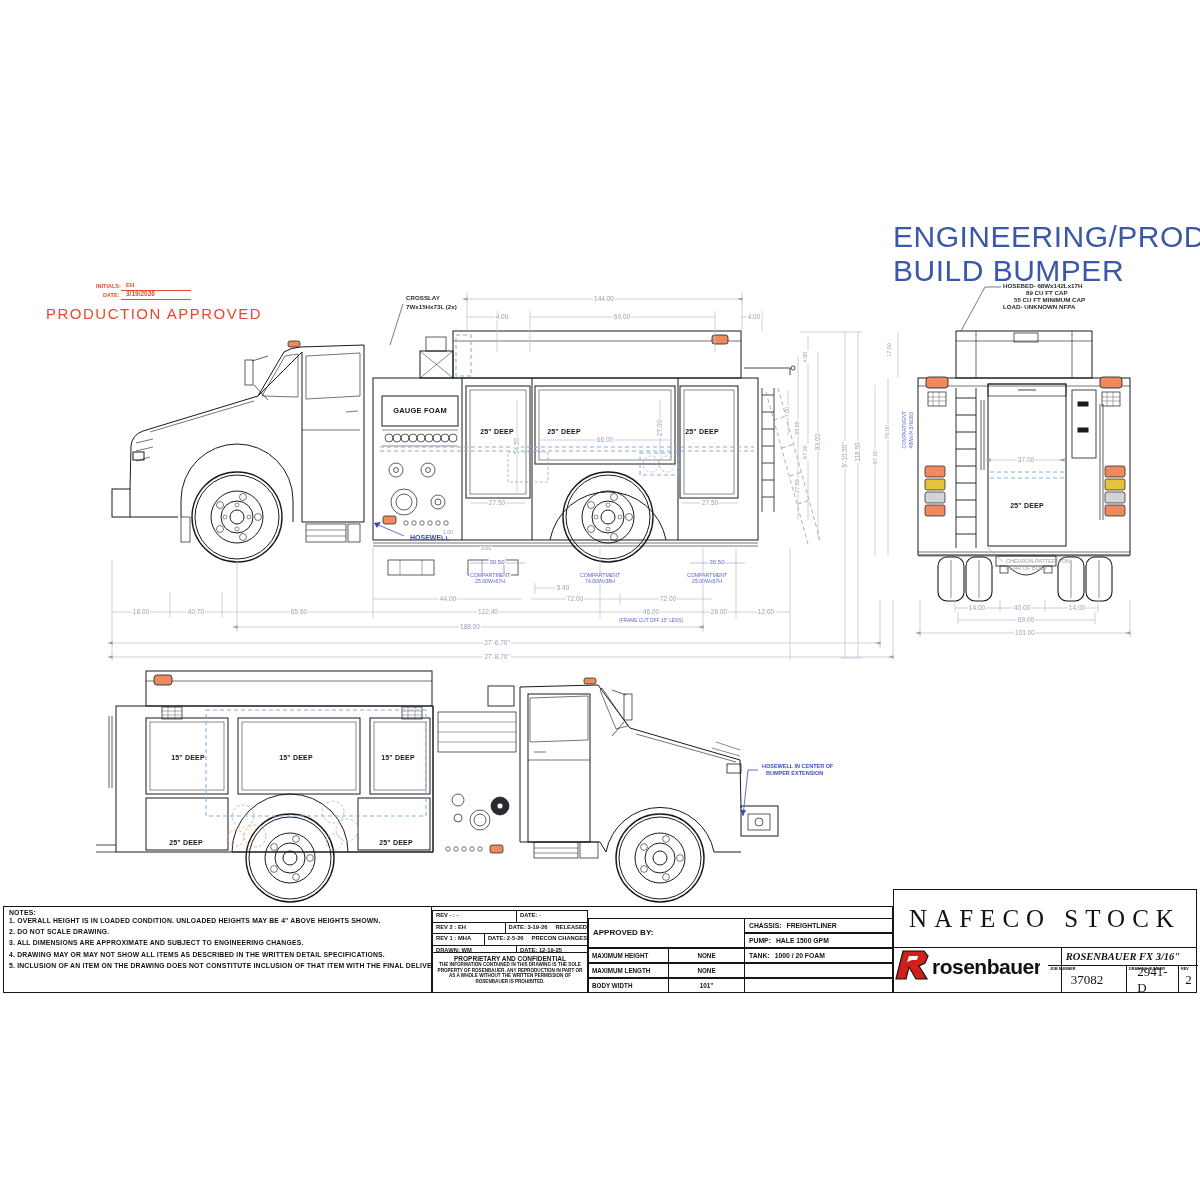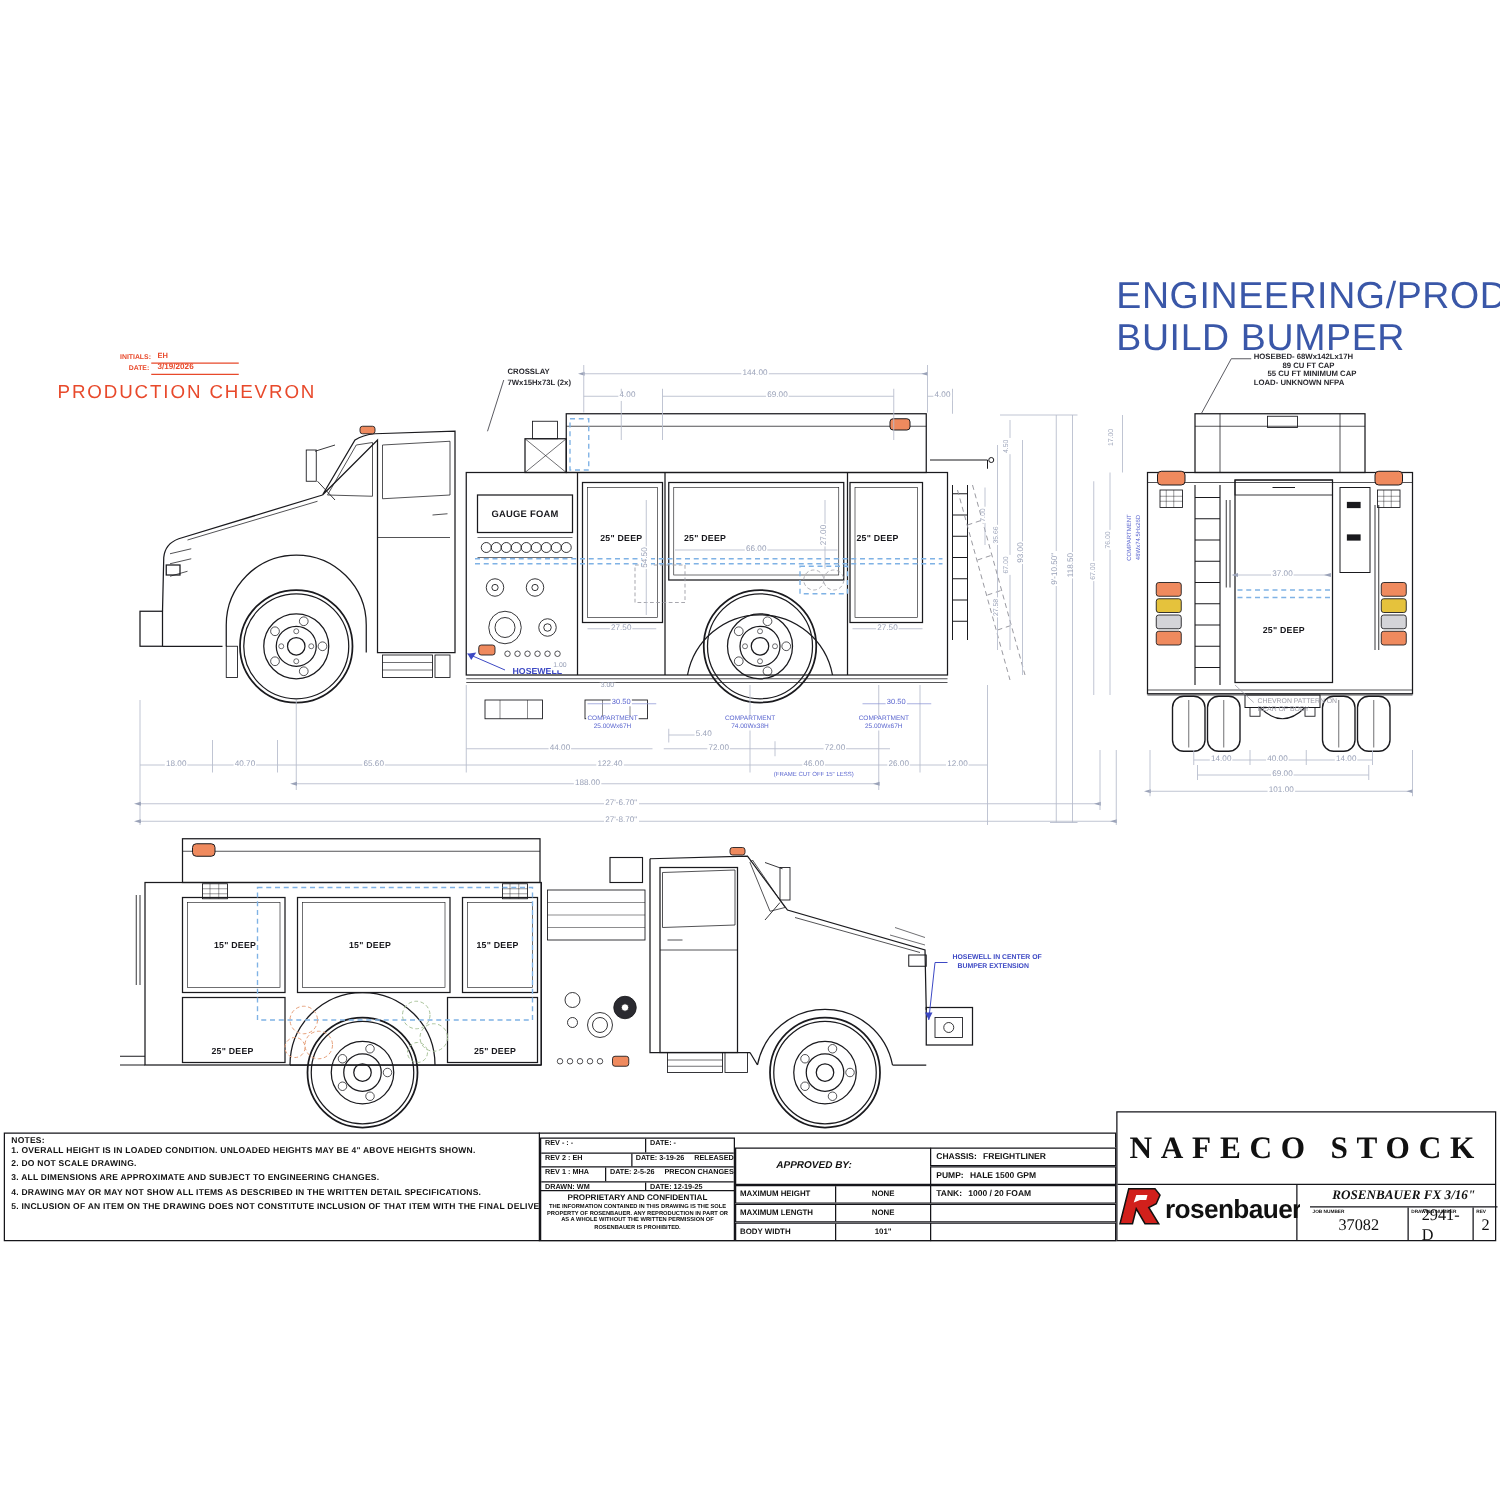--- a/index.html
+++ b/index.html
@@ -378,21 +378,21 @@
     </g>
   </svg>
 
   <div>
     <span class="t stamp" style="left:96px;top:284px;font-size:5.5px;font-weight:700;">INITIALS:</span>
     <span class="t stamp" style="left:126px;top:282px;font-size:6px;font-weight:700;">EH</span>
     <div class="t" style="left:121px;top:290px;width:70px;border-bottom:1px solid #e8492b;"></div>
     <span class="t stamp" style="left:103px;top:293px;font-size:5.5px;font-weight:700;">DATE:</span>
     <span class="t stamp" style="left:126px;top:291px;font-size:6.5px;font-weight:700;">3/19/2026</span>
     <div class="t" style="left:121px;top:299px;width:70px;border-bottom:1px solid #e8492b;"></div>
-    <span class="t stamp" style="left:46px;top:306px;font-size:15px;letter-spacing:1.5px;">PRODUCTION  CHEVRON</span>
+    <span class="t stamp" style="left:46px;top:306px;font-size:15px;letter-spacing:1.5px;">PRODUCTION  APPROVED</span>
   </div>
 
   <div>
     <span class="t heading" style="left:893px;top:222px;">ENGINEERING/PROD</span>
     <span class="t heading" style="left:893px;top:256px;">BUILD BUMPER</span>
   </div>
 
   <div>
     <span class="t knote" style="left:1003px;top:283px;">HOSEBED- 68Wx142Lx17H</span>
     <span class="t knote" style="left:1026px;top:290px;">89 CU FT CAP</span>
@@ -523,21 +523,21 @@
         </span>
     </div>
   </div>
 
   <div class="box" style="left:432px;top:952px;width:156px;height:41px;padding:2px 4px;text-align:center;">
     <div style="font-size:6.5px;font-weight:700;color:#111;">PROPRIETARY AND CONFIDENTIAL</div>
     <div style="font-size:4.6px;font-weight:700;color:#111;line-height:1.25;">THE INFORMATION CONTAINED IN THIS DRAWING IS THE SOLE PROPERTY OF ROSENBAUER.  ANY REPRODUCTION IN PART OR AS A WHOLE WITHOUT THE WRITTEN PERMISSION OF ROSENBAUER IS PROHIBITED.</div>
   </div>
 
   <div class="box" style="left:588px;top:918px;width:157px;height:30px;padding:2px 4px;">
-    <span style="font-size:8px;font-weight:700;font-style:italic;color:#111;margin-left:28px;">APPROVED BY:</span>
+    <span style="font-size:8px;font-weight:700;color:#111;">APPROVED BY:</span>
   </div>
   <div class="box" style="left:588px;top:948px;width:157px;height:15px;display:flex;">
     <span style="width:80px;border-right:1px solid #15151a;font-size:6.3px;font-weight:700;color:#111;display:flex;align-items:center;padding-left:3px;box-sizing:border-box;">MAXIMUM HEIGHT</span>
     <span style="flex:1;font-size:6.3px;font-weight:700;color:#111;display:flex;align-items:center;justify-content:center;">NONE</span>
   </div>
   <div class="box" style="left:588px;top:963px;width:157px;height:15px;display:flex;">
     <span style="width:80px;border-right:1px solid #15151a;font-size:6.3px;font-weight:700;color:#111;display:flex;align-items:center;padding-left:3px;box-sizing:border-box;">MAXIMUM LENGTH</span>
     <span style="flex:1;font-size:6.3px;font-weight:700;color:#111;display:flex;align-items:center;justify-content:center;">NONE</span>
   </div>
   <div class="box" style="left:588px;top:978px;width:157px;height:15px;display:flex;">
@@ -554,24 +554,24 @@
     <span style="font-size:6.8px;font-weight:700;color:#111;">HALE 1500 GPM</span>
   </div>
   <div class="box" style="left:744px;top:948px;width:149px;height:15px;display:flex;align-items:center;gap:5px;padding-left:4px;">
     <span style="font-size:6.8px;font-weight:700;color:#111;">TANK:</span>
     <span style="font-size:6.8px;font-weight:700;color:#111;">1000 / 20 FOAM</span>
   </div>
   <div class="box" style="left:744px;top:963px;width:149px;height:15px;"></div>
   <div class="box" style="left:744px;top:978px;width:149px;height:15px;"></div>
 
   <div class="box" style="left:893px;top:889px;width:304px;height:104px;border-width:1.5px;">
-    <div style="position:absolute;left:0;top:0;width:100%;height:58px;border-bottom:1.5px solid #15151a;display:flex;align-items:center;justify-content:center;box-sizing:border-box;font-weight:bold;">
+    <div style="position:absolute;left:0;top:0;width:100%;height:58px;border-bottom:1.5px solid #15151a;display:flex;align-items:center;justify-content:center;box-sizing:border-box;">
       <span class="serif" style="font-size:25px;letter-spacing:7px;color:#111;">NAFECO  STOCK</span>
     </div>
-    <div style="position:absolute;left:0;top:58px;width:144px;height:44px;border-right:1.5px solid #15151a;display:flex;align-items:center;justify-content:center;box-sizing:border-box;">
+    <div style="position:absolute;left:0;top:58px;width:168px;height:44px;border-right:1.5px solid #15151a;display:flex;align-items:center;justify-content:center;box-sizing:border-box;">
       <svg width="146" height="34" viewBox="0 0 146 34">
         <g>
           <polygon points="2,31 9,3 30,3 34,8 31,15 25,18 33,31 22,31 15,19 12,31" fill="#d1201c" stroke="#111" stroke-width="1.2"></polygon>
           <polygon points="13,14 15,8 24,8 23,12 18,12" fill="#fff"></polygon>
         </g>
         <text x="38" y="26" font-family="Liberation Sans, sans-serif" font-size="21" font-weight="bold" fill="#111" letter-spacing="-0.5">rosenbauer</text>
       </svg>
     </div>
     <div style="position:absolute;left:154px;top:58px;width:150px;height:18px;border-bottom:1px solid #15151a;display:flex;align-items:center;justify-content:center;box-sizing:border-box;">
       <span class="serif" style="font-size:10.5px;font-weight:700;font-style:italic;color:#111;">ROSENBAUER  FX  3/16"</span>

